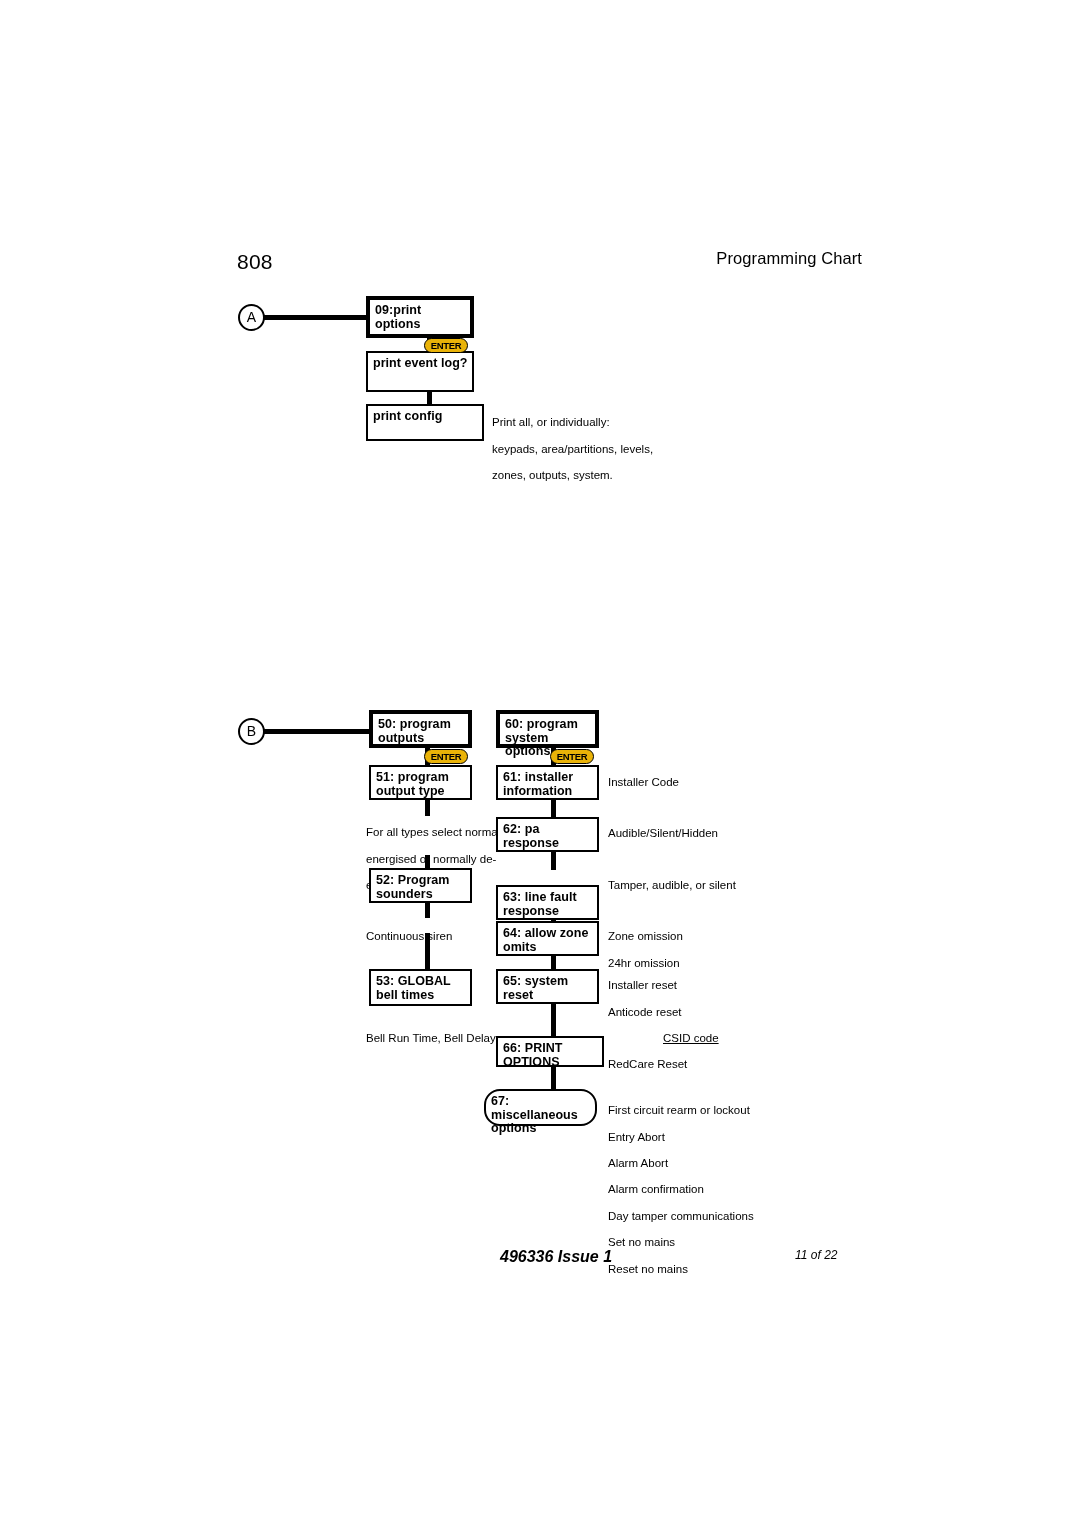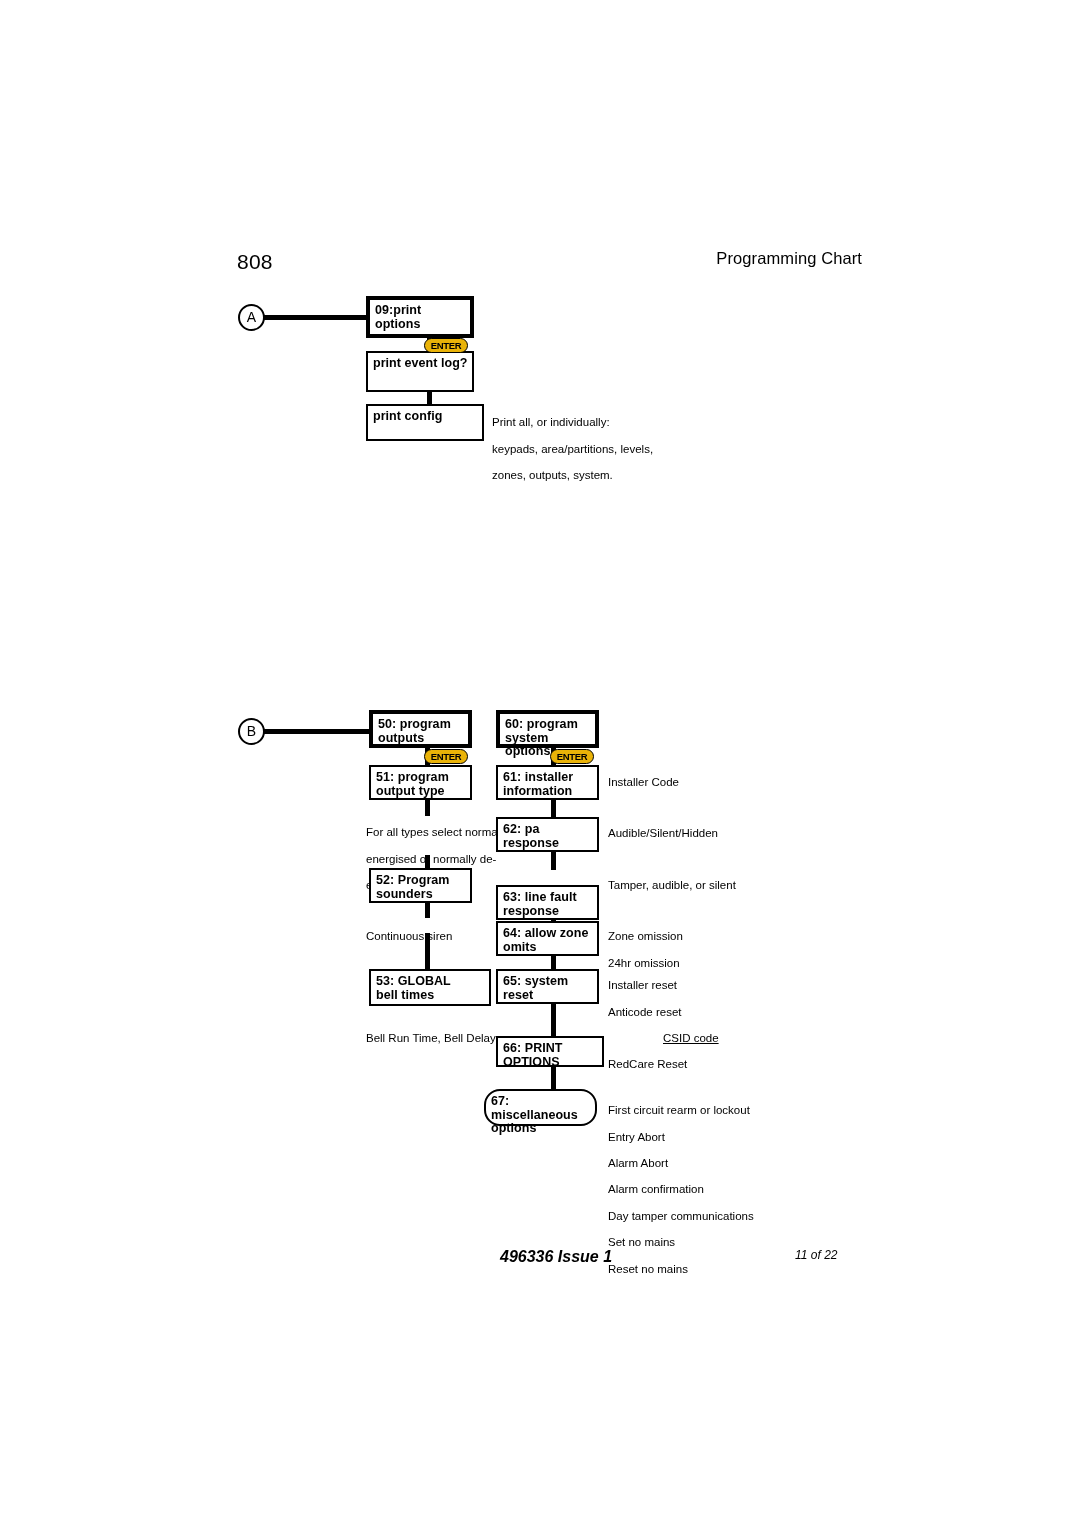--- a/index.html
+++ b/index.html
@@ -203,21 +203,21 @@
   </div>
 
   <div class="vline" style="left:425px; top:901px; height:17px;"></div>
 
   <div class="note" style="left:366px; top:917px; width:150px;">
     <span class="ln">Continuous siren</span>
   </div>
 
   <div class="vline" style="left:425px; top:933px; height:37px;"></div>
 
-  <div class="box" style="left:369px; top:969px; width:122px; height:37px;">
+  <div class="box" style="left:369px; top:969px; width:103px; height:37px;">
     <span class="ln">53: GLOBAL</span>
     <span class="ln">bell times</span>
   </div>
 
   <div class="note" style="left:366px; top:1019px; width:180px;">
     <span class="ln">Bell Run Time, Bell Delay</span>
   </div>
 
   <div class="box heavy" style="left:496px; top:710px; width:103px; height:38px;">
     <span class="ln">60: program</span>

